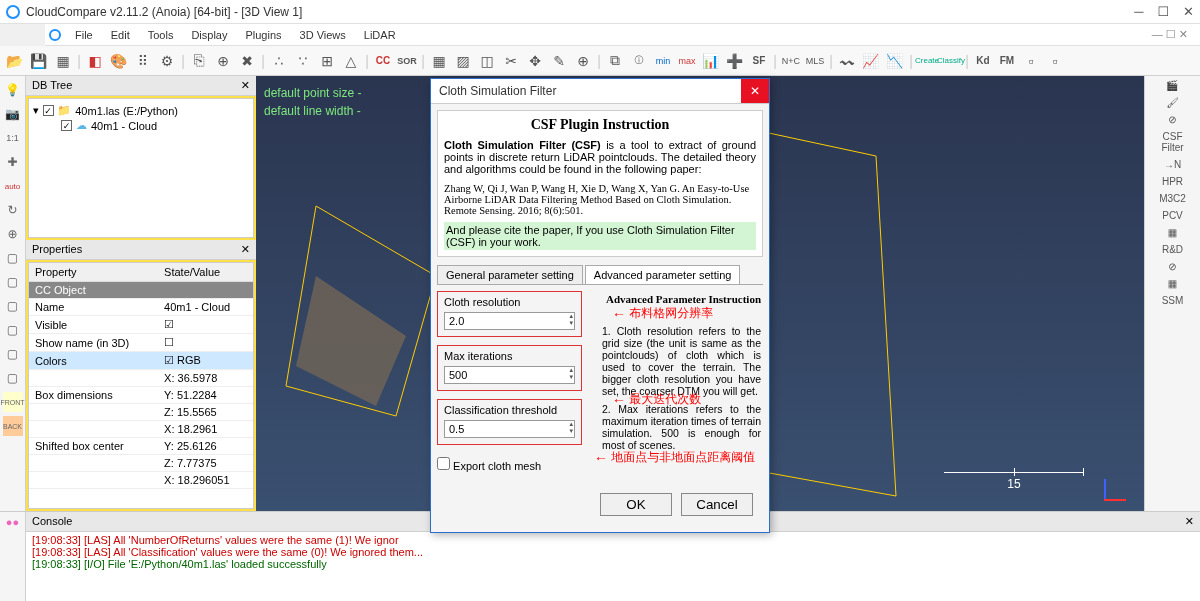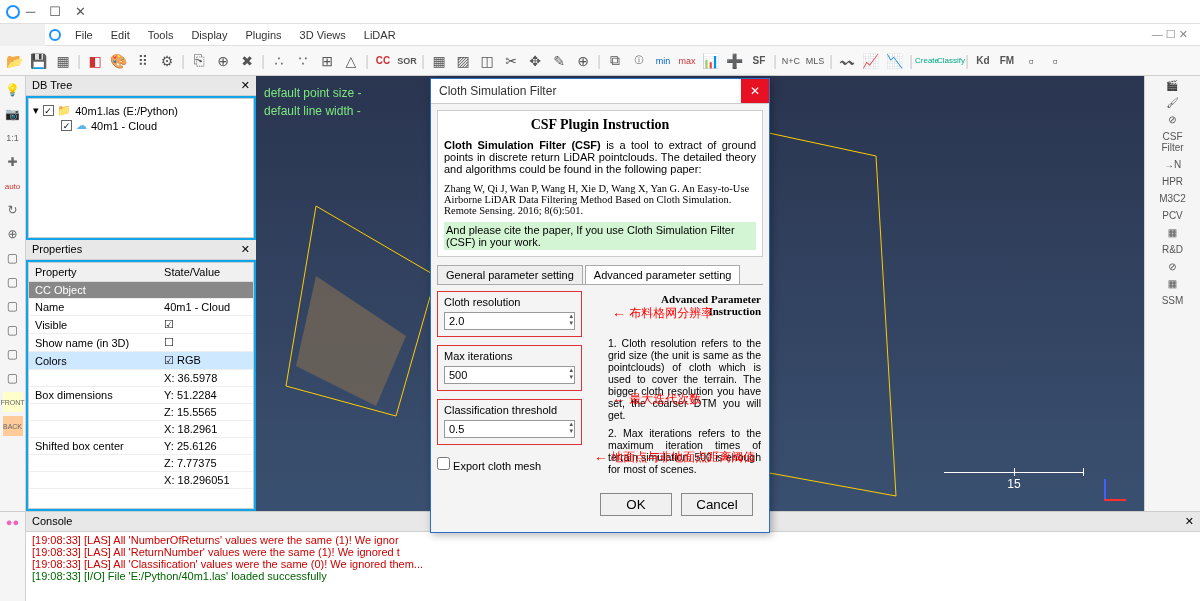--- a/index.html
+++ b/index.html
@@ -22,21 +22,21 @@
 .tb.sep { width: 6px; color: #ccc; }
 
 
 .main { display: flex; height: 435px; }
 
 
 .vtool { width: 26px; background: #f5f5f5; border-right: 1px solid #d0d0d0; display: flex; flex-direction: column; align-items: center; padding-top: 4px; gap: 4px; }
 .vtool .vb { width: 20px; height: 20px; display: flex; align-items: center; justify-content: center; color: #666; font-size: 12px; }
 
 
-.leftcol { width: 230px; background: #0ea5e9; display: flex; flex-direction: column; }
+.leftcol { width: 230px; background: #fde047; display: flex; flex-direction: column; }
 .panel-head { background: #e8e8e8; padding: 3px 6px; font-size: 11px; border-bottom: 1px solid #d0d0d0; display:flex; justify-content:space-between; }
 .tree { background: #fff; border: 1px solid #ccc; margin: 2px; padding: 4px; height: 140px; font-size: 11px; }
 .tree-row { display: flex; align-items: center; gap: 4px; padding: 1px 0; }
 .tree-row.indent { padding-left: 28px; }
 .chk { width: 11px; height: 11px; border: 1px solid #666; display: inline-flex; align-items: center; justify-content: center; font-size: 9px; }
 .chk.on::after { content: "✓"; color: #000; }
 .folder { color: #e6b800; }
 .cloud { color: #5bb5e8; }
 
 .props { flex: 1; margin: 2px; border: 1px solid #ccc; background: #fff; overflow: hidden; }
@@ -74,21 +74,21 @@
 .dialog { position: absolute; top: 78px; left: 430px; width: 340px; background: #f4f4f4; border: 1px solid #2a6fc9; box-shadow: 2px 2px 8px rgba(0,0,0,.3); z-index: 100; }
 .dlg-title { background: #fff; color: #333; padding: 5px 8px; font-size: 12px; display:flex; justify-content:space-between; border-bottom:1px solid #ccc;}
 .dlg-title .x { background:#e81123; color:#fff; width:28px; text-align:center; margin:-5px -8px -5px 0; padding:5px 0;}
 .dlg-body { padding: 6px; }
 .instr { background:#fff; border:1px solid #ccc; padding:6px; font-family: "Courier New", monospace; font-size:11px; }
 .instr h3 { text-align:center; font-family: "Times New Roman", serif; font-size:14px; margin-bottom:6px; }
 .instr .cite { background: #d4f5d4; padding:2px; margin-top:6px; }
 .tabs { display:flex; margin-top:8px; border-bottom:1px solid #aaa; font-family:"Courier New",monospace; font-size:11px;}
 .tab { padding:3px 8px; border:1px solid #aaa; border-bottom:none; background:#eee; margin-right:2px;}
 .tab.active { background:#fff; }
-.tabpane { display:flex; gap:24px; padding:6px 0;}
+.tabpane { display:flex; gap:18px; padding:6px 0;}
 .params { width: 145px; }
 .fset { border:1px solid #d33; padding:4px 6px 6px; margin-bottom:8px; font-family:"Courier New",monospace; font-size:11px;}
 .fset .lbl { margin-bottom:4px; }
 .fset input { width: 100%; border:1px solid #999; padding:2px 18px 2px 4px; font-size:11px;}
 .spin { position:relative; }
 .spin::after { content:"▴\A▾"; white-space:pre; position:absolute; right:2px; top:0; font-size:7px; line-height:7px; color:#555;}
 .adv { flex:1; font-family:"Courier New",monospace; font-size:10.5px; padding:2px;}
 .adv h4 { text-align:right; font-family:"Times New Roman",serif; margin-bottom:20px; font-size:11px;}
 .export { padding:4px 0 8px; font-family:"Courier New",monospace;}
 .dlg-btns { text-align:right; padding:6px 10px 10px; }
@@ -96,20 +96,21 @@
 
 
 .anno { position:absolute; color:#ff0000; font-size:12px; z-index:200; font-family: "Microsoft YaHei", sans-serif;}
 .arrow { color:#ff0000; font-size:14px; }
 </style>
 </head>
 <body>
 
 <div class="titlebar">
   <div class="logo"></div>
+  <div class="title">CloudCompare v2.11.2 (Anoia) [64-bit] - [3D View 1]</div>
   <div class="winbtns">
     <span>─</span>
     <span>☐</span>
     <span>✕</span>
   </div>
 </div>
 
 <div class="menubar">
   <div class="logo"></div>
   <span>File</span>
@@ -318,21 +319,20 @@
   <div class="console-left">
     <div class="vb" style="color:#e6b">●●</div>
   </div>
   <div class="console">
     <div class="panel-head">
         <span>Console</span>
         <span>✕</span>
       </div>
     <div class="console-body">
       <div class="err">[19:08:33] [LAS] All 'NumberOfReturns' values were the same (1)! We ignor</div>
-      <div class="err">[19:08:33] [LAS] All 'ReturnNumber' values were the same (1)! We ignored t</div>
       <div class="err">[19:08:33] [LAS] All 'Classification' values were the same (0)! We ignored them...</div>
       <div class="ok">[19:08:33] [I/O] File 'E:/Python/40m1.las' loaded successfully</div>
     </div>
   </div>
 </div>
 
 <div class="dialog">
   <div class="dlg-title">
     <span>Cloth Simulation Filter</span>
     <span class="x">✕</span>

